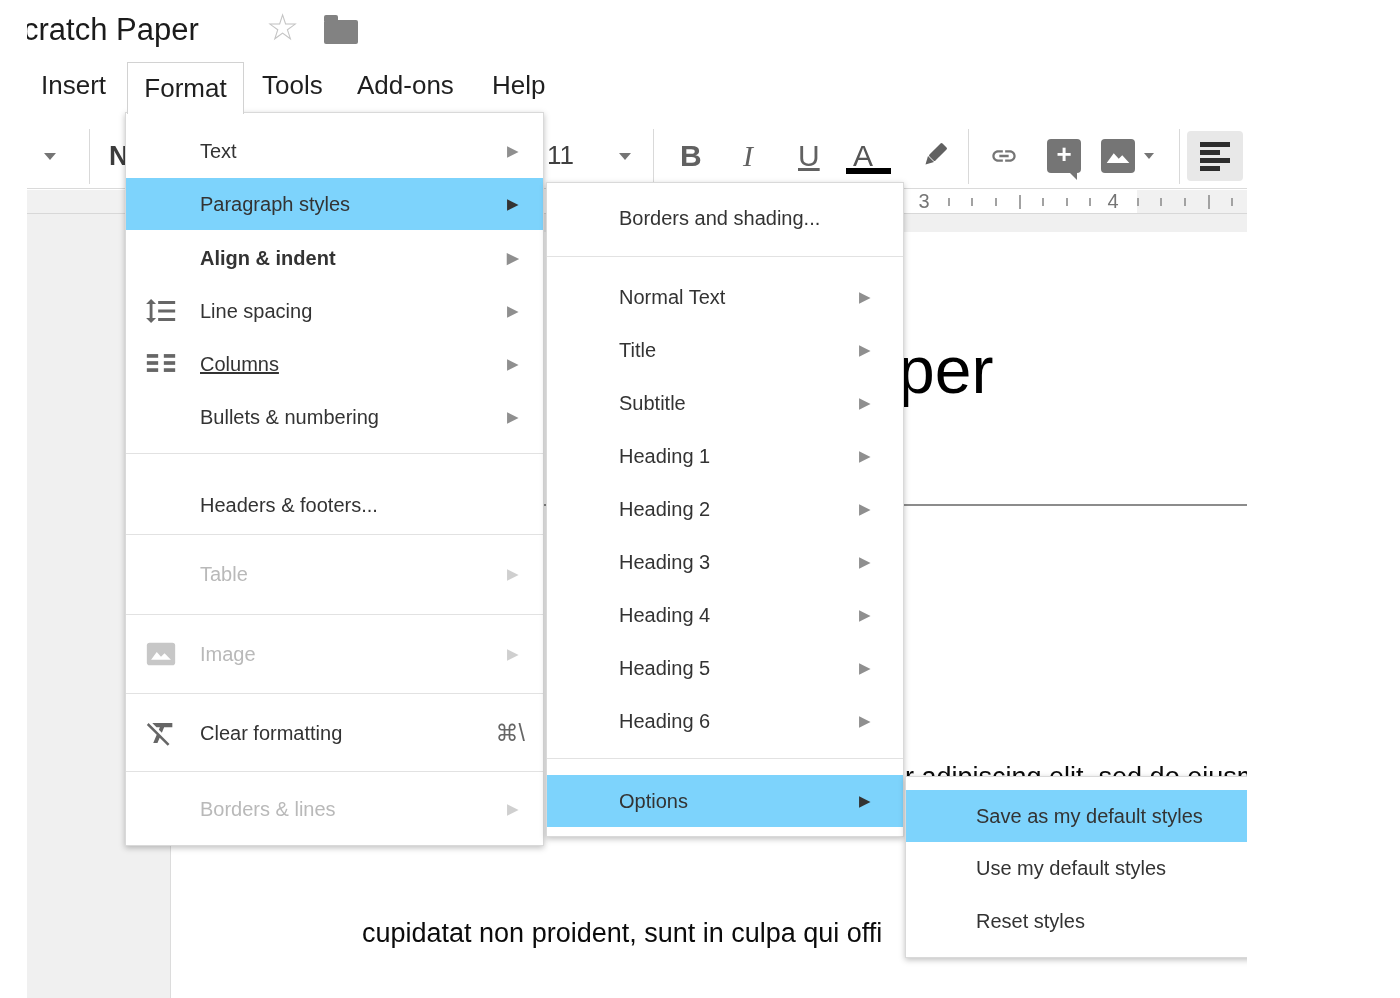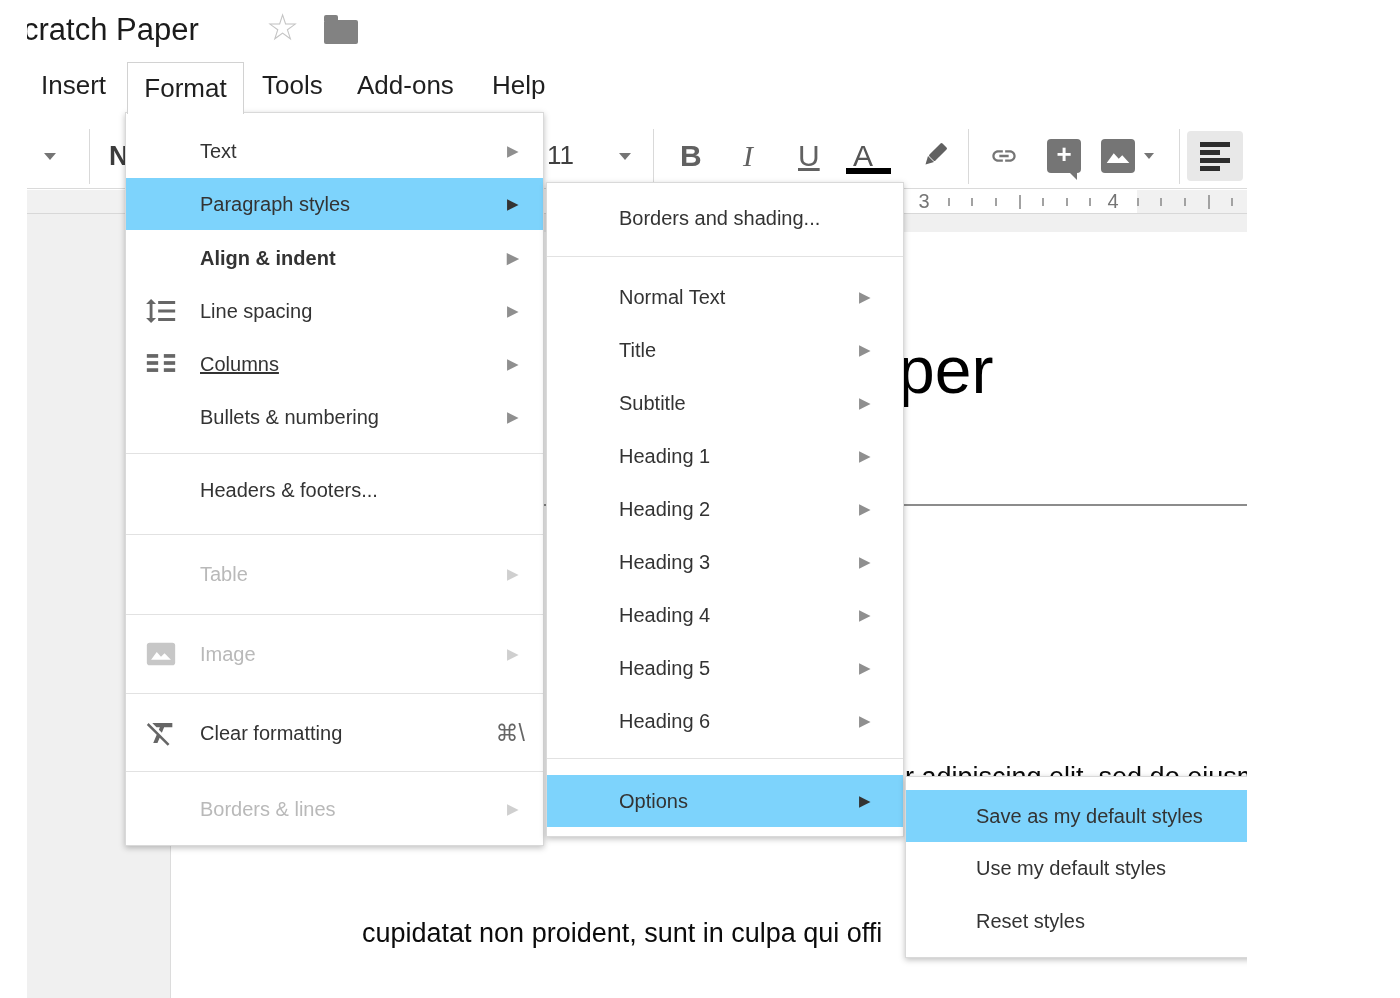--- a/index.html
+++ b/index.html
@@ -242,21 +242,21 @@
             </g>
           </svg></span>
         <span class="mlabel" style="left: 74px; text-decoration: underline;">Columns</span>
         <span class="marrow" style="left: 381px;">▶</span>
       </div>
       <div class="mrow" style="top: 278px;">
         <span class="mlabel" style="left: 74px;">Bullets &amp; numbering</span>
         <span class="marrow" style="left: 381px;">▶</span>
       </div>
       <div class="msep" style="top: 340px;"></div>
-      <div class="mrow" style="top: 351px; text-decoration: underline;">
+      <div class="mrow" style="top: 366px; text-decoration: underline;">
         <span class="mlabel" style="left: 74px;">Headers &amp; footers...</span>
       </div>
       <div class="msep" style="top: 421px;"></div>
       <div class="mrow dis" style="top: 435px;">
         <span class="mlabel" style="left: 74px;">Table</span>
         <span class="marrow" style="left: 381px;">▶</span>
       </div>
       <div class="msep" style="top: 501px;"></div>
       <div class="mrow dis" style="top: 515px;">
         <span class="mi-icon"><svg width="34" height="34" viewBox="0 0 24 24">

